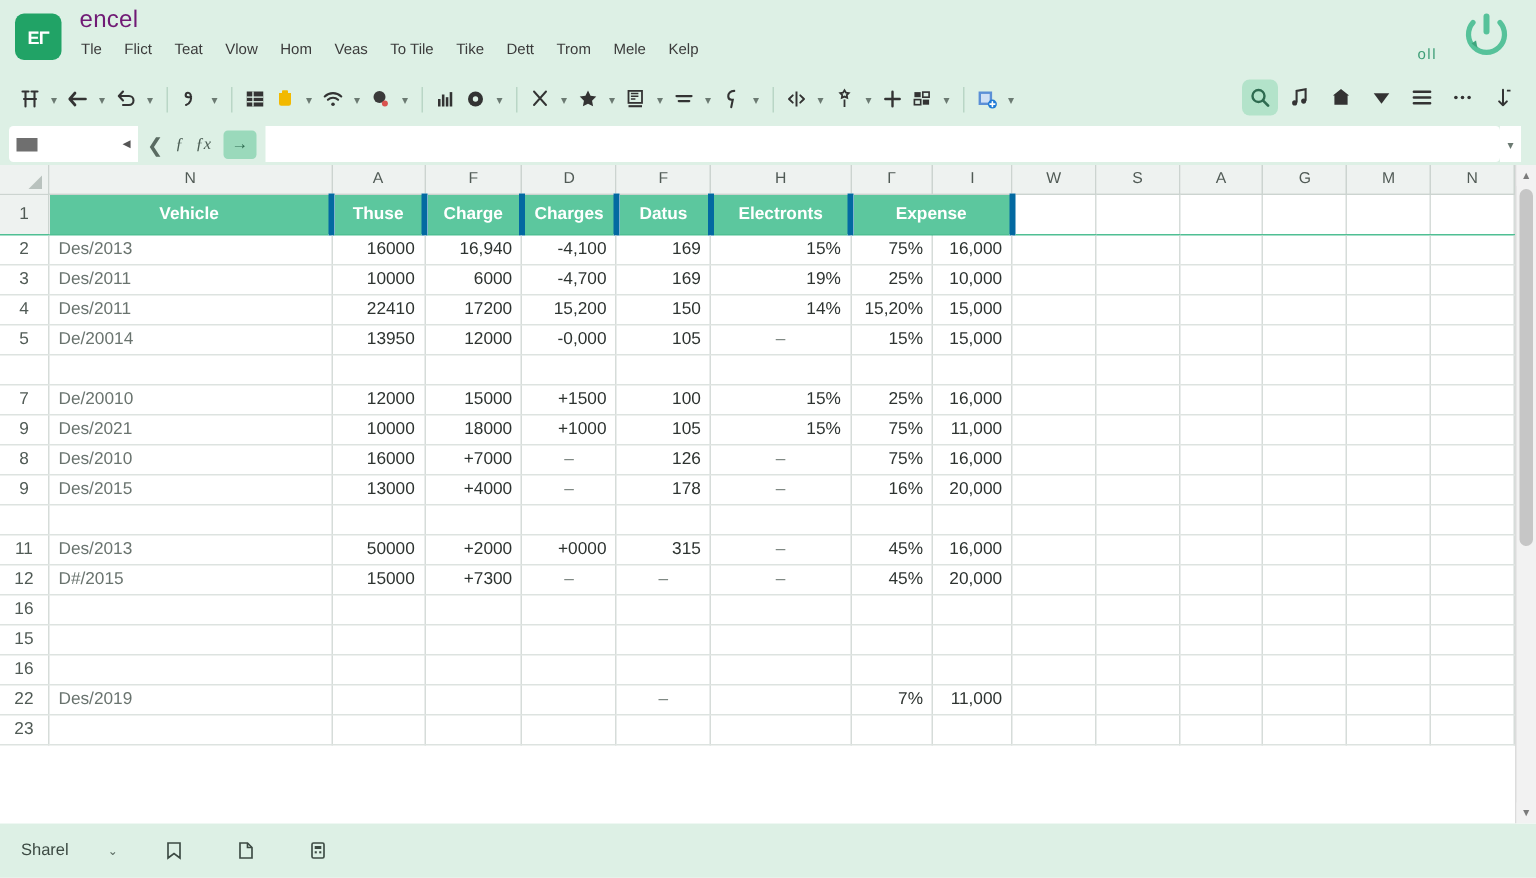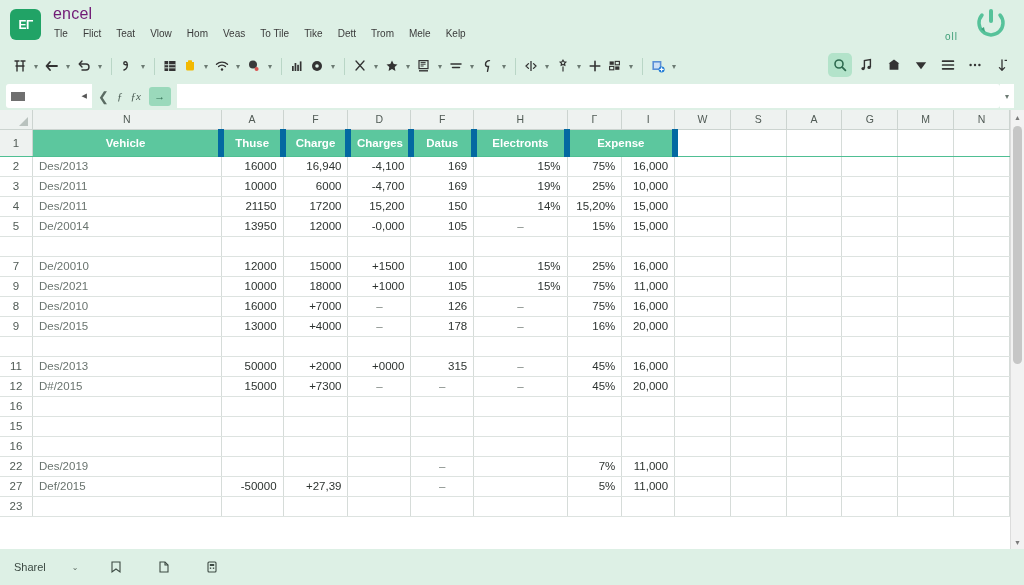--- a/index.html
+++ b/index.html
@@ -173,21 +173,21 @@
     width: 32px; background: #eef2f0; color: #505a55;
     font-size: 10.5px; text-align: center; padding: 0;
     border-right: 1px solid #ccd4d0;
     border-bottom: 1px solid #dbe1de;
   }
   
   tr.tablehead td {
     background: #5cc79e; color: #ffffff;
     font-weight: bold; font-size: 11.5px;
     height: 27px;
-    border-right: 6px solid #0369a1;
+    border-right: 4px solid #0369a1;
     border-bottom: 1px solid #4fbf93;
     text-align: center;
   }
   tr.tablehead td.rownum {
     background: #eef2f0; color: #505a55; font-weight: normal;
     border-right: 1px solid #ccd4d0;
   }
   tr.tablehead td.blankcell {
     background: #ffffff; border-right: 1px solid #d6dcd9;
   }
@@ -574,21 +574,21 @@
             <td class="out"></td>
             <td class="out"></td>
             <td class="out"></td>
             <td class="out"></td>
             <td class="out"></td>
             <td class="out"></td>
           </tr>
           <tr>
             <td class="rownum">4</td>
             <td class="in c-vehicle">Des/2011</td>
-            <td class="in num">21150</td>
+            <td class="in num">22410</td>
             <td class="in num">17200</td>
             <td class="in num">15,200</td>
             <td class="in num">150</td>
             <td class="in num">14%</td>
             <td class="in num">15,20%</td>
             <td class="in num">15,000</td>
             <td class="out"></td>
             <td class="out"></td>
             <td class="out"></td>
             <td class="out"></td>
@@ -801,37 +801,20 @@
           </tr>
           <tr>
             <td class="rownum">22</td>
             <td class="in c-vehicle">Des/2019</td>
             <td class="in num"></td>
             <td class="in num"></td>
             <td class="in num"></td>
             <td class="in dash">–</td>
             <td class="in num"></td>
             <td class="in num">7%</td>
-            <td class="in num">11,000</td>
-            <td class="out"></td>
-            <td class="out"></td>
-            <td class="out"></td>
-            <td class="out"></td>
-            <td class="out"></td>
-            <td class="out"></td>
-          </tr>
-          <tr>
-            <td class="rownum">27</td>
-            <td class="in c-vehicle">Def/2015</td>
-            <td class="in num">-50000</td>
-            <td class="in num">+27,39</td>
-            <td class="in num"></td>
-            <td class="in dash">–</td>
-            <td class="in num"></td>
-            <td class="in num">5%</td>
             <td class="in num">11,000</td>
             <td class="out"></td>
             <td class="out"></td>
             <td class="out"></td>
             <td class="out"></td>
             <td class="out"></td>
             <td class="out"></td>
           </tr>
           <tr>
             <td class="rownum">23</td>

